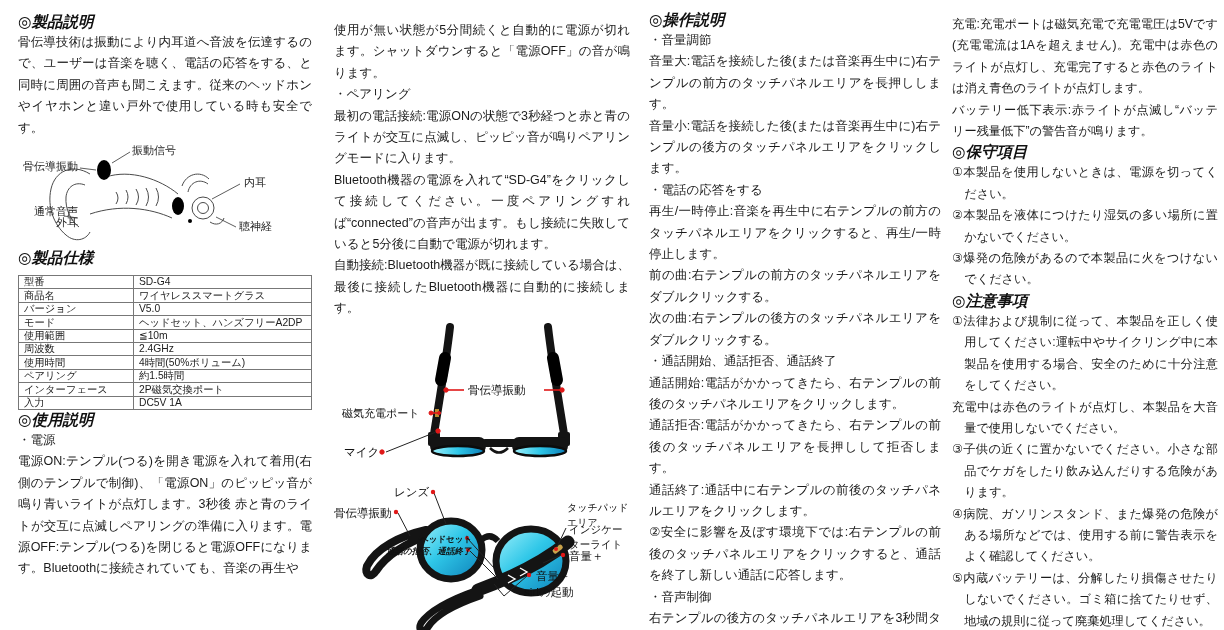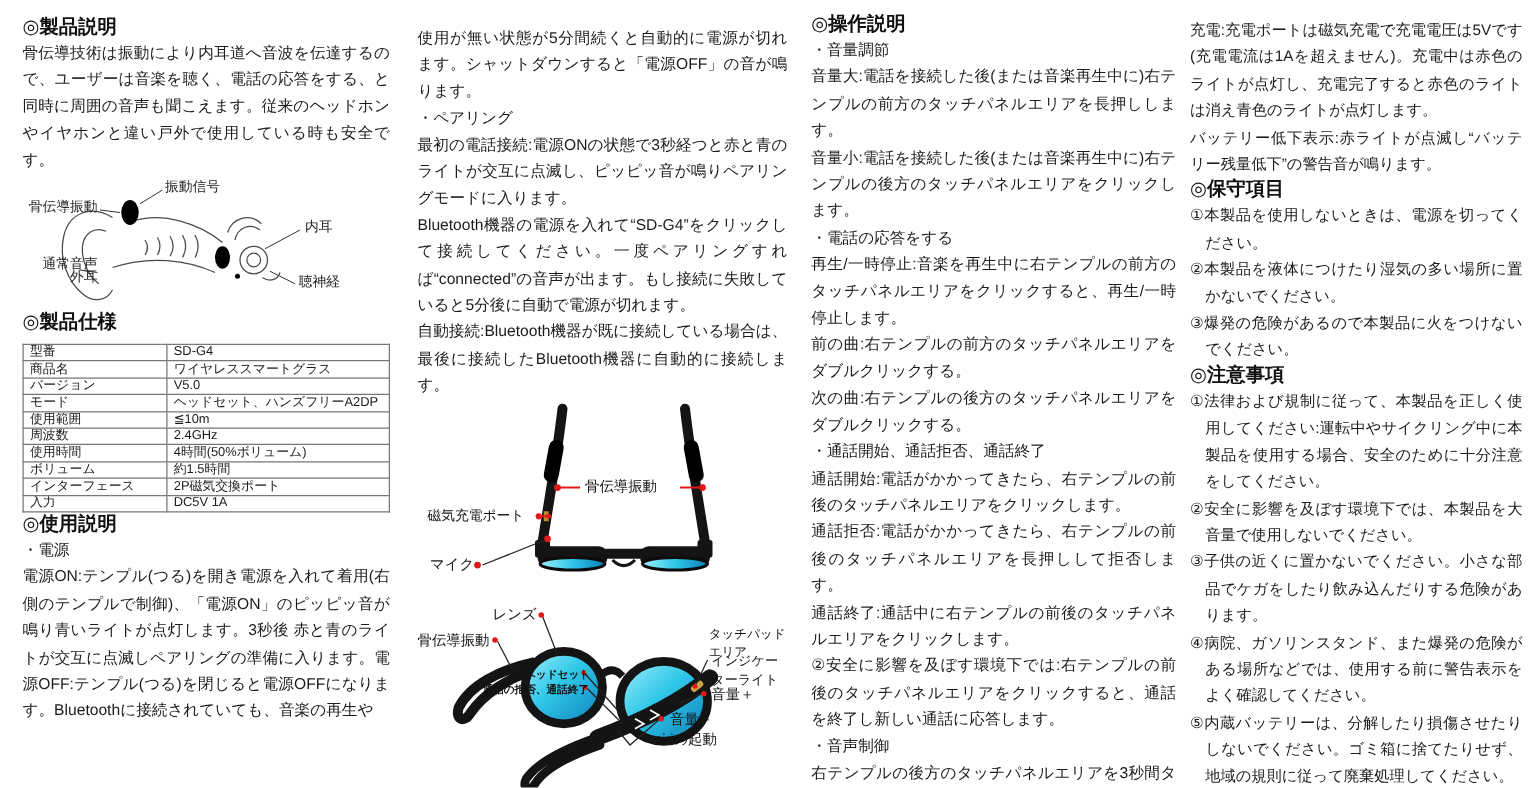--- a/index.html
+++ b/index.html
@@ -5,21 +5,21 @@
   html,body{margin:0;padding:0;}
   body{
     width:1224px;height:630px;background:#ffffff;position:relative;overflow:hidden;
     font-family:"Liberation Sans","DejaVu Sans",sans-serif;color:#1b1b1b;
   }
   .col{position:absolute;top:0;}
   #col1{left:18px;width:294px;padding-top:12px;}
   #col2{left:334px;width:296px;padding-top:20px;}
   #col3{left:649px;width:292px;padding-top:10px;}
   #col4{left:952px;width:266px;padding-top:14px;}
-  h2.sec{font-size:15.5px;font-weight:bold;margin:0;line-height:20px;color:#111;}
+  h2.sec{font-size:15.5px;font-weight:bold;margin:0;line-height:20px;color:#111;font-style:italic;}
   p.body{margin:0;font-size:12.5px;line-height:21.4px;text-align:justify;}
   #col4 p.body{font-size:12.2px;line-height:21.4px;}
   p.hang{padding-left:1em;text-indent:-1em;}
   
   table.spec{border-collapse:collapse;width:100%;margin-top:7px;table-layout:fixed;}
   table.spec td{border:1px solid #777;font-size:10.3px;line-height:11.5px;height:12.4px;padding:0 5px;white-space:nowrap;overflow:hidden;}
   table.spec td.k{width:104px;}
   
   .diagram{position:relative;}
   .diagram svg{position:absolute;left:0;top:0;}
@@ -101,21 +101,21 @@
         </tr>
     <tr>
           <td class="k">周波数</td>
           <td>2.4GHz</td>
         </tr>
     <tr>
           <td class="k">使用時間</td>
           <td>4時間(50%ボリューム)</td>
         </tr>
     <tr>
-          <td class="k">ボリューム</td>
+          <td class="k">ペアリング</td>
           <td>約1.5時間</td>
         </tr>
     <tr>
           <td class="k">インターフェース</td>
           <td>2P磁気交換ポート</td>
         </tr>
     <tr>
           <td class="k">入力</td>
           <td>DC5V 1A</td>
         </tr>
@@ -213,21 +213,21 @@
         <circle cx="195" cy="91" r="2.2"></circle>
       </g>
     </svg>
     <div class="glabel" style="left:60px;top:1px;">レンズ</div>
     <div class="glabel" style="left:0px;top:22px;">骨伝導振動</div>
     <div class="glabel mid" style="left:196px;top:16px;font-size:10px;margin-left:37px;">タッチパッドエリア</div>
     <div class="glabel mid" style="left:235px;top:38px;">インジケー
 ターライト</div>
     <div class="glabel" style="left:235px;top:65px;">音量＋</div>
     <div class="glabel small" style="left:86px;top:50px;">ヘッドセット</div>
-    <div class="glabel small" style="left:52px;top:62px;">通話の拒否、通話終了</div>
+    <div class="glabel small" style="left:52px;top:62px;font-style:italic;">通話の拒否、通話終了</div>
     <div class="glabel" style="left:202px;top:85px;">音量－</div>
     <div class="glabel" style="left:190px;top:101px;">siriの起動</div>
   </div>
 </div>
 
 <div class="col" id="col3">
   <h2 class="sec">◎操作説明</h2>
   <p class="body">・音量調節</p>
   <p class="body">音量大:電話を接続した後(または音楽再生中に)右テンプルの前方のタッチパネルエリアを長押しします。</p>
   <p class="body">音量小:電話を接続した後(または音楽再生中に)右テンプルの後方のタッチパネルエリアをクリックします。</p>
@@ -249,17 +249,17 @@
   <p class="body">充電:充電ポートは磁気充電で充電電圧は5Vです(充電電流は1Aを超えません)。充電中は赤色のライトが点灯し、充電完了すると赤色のライトは消え青色のライトが点灯します。</p>
   <p class="body">バッテリー低下表示:赤ライトが点滅し“バッテリー残量低下”の警告音が鳴ります。</p>
 
   <h2 class="sec mt22">◎保守項目</h2>
   <p class="body hang">①本製品を使用しないときは、電源を切ってください。</p>
   <p class="body hang">②本製品を液体につけたり湿気の多い場所に置かないでください。</p>
   <p class="body hang">③爆発の危険があるので本製品に火をつけないでください。</p>
 
   <h2 class="sec mt2">◎注意事項</h2>
   <p class="body hang">①法律および規制に従って、本製品を正しく使用してください:運転中やサイクリング中に本製品を使用する場合、安全のために十分注意をしてください。</p>
-  <p class="body hang">②安全に影響を及ぼす環境下では、本製品を大音量で使用しないでください。</p>
+  <p class="body hang">充電中は赤色のライトが点灯し、本製品を大音量で使用しないでください。</p>
   <p class="body hang">③子供の近くに置かないでください。小さな部品でケガをしたり飲み込んだりする危険があります。</p>
   <p class="body hang">④病院、ガソリンスタンド、また爆発の危険がある場所などでは、使用する前に警告表示をよく確認してください。</p>
   <p class="body hang">⑤内蔵バッテリーは、分解したり損傷させたりしないでください。ゴミ箱に捨てたりせず、地域の規則に従って廃棄処理してください。</p>
 </div>
 
 </body></html>

